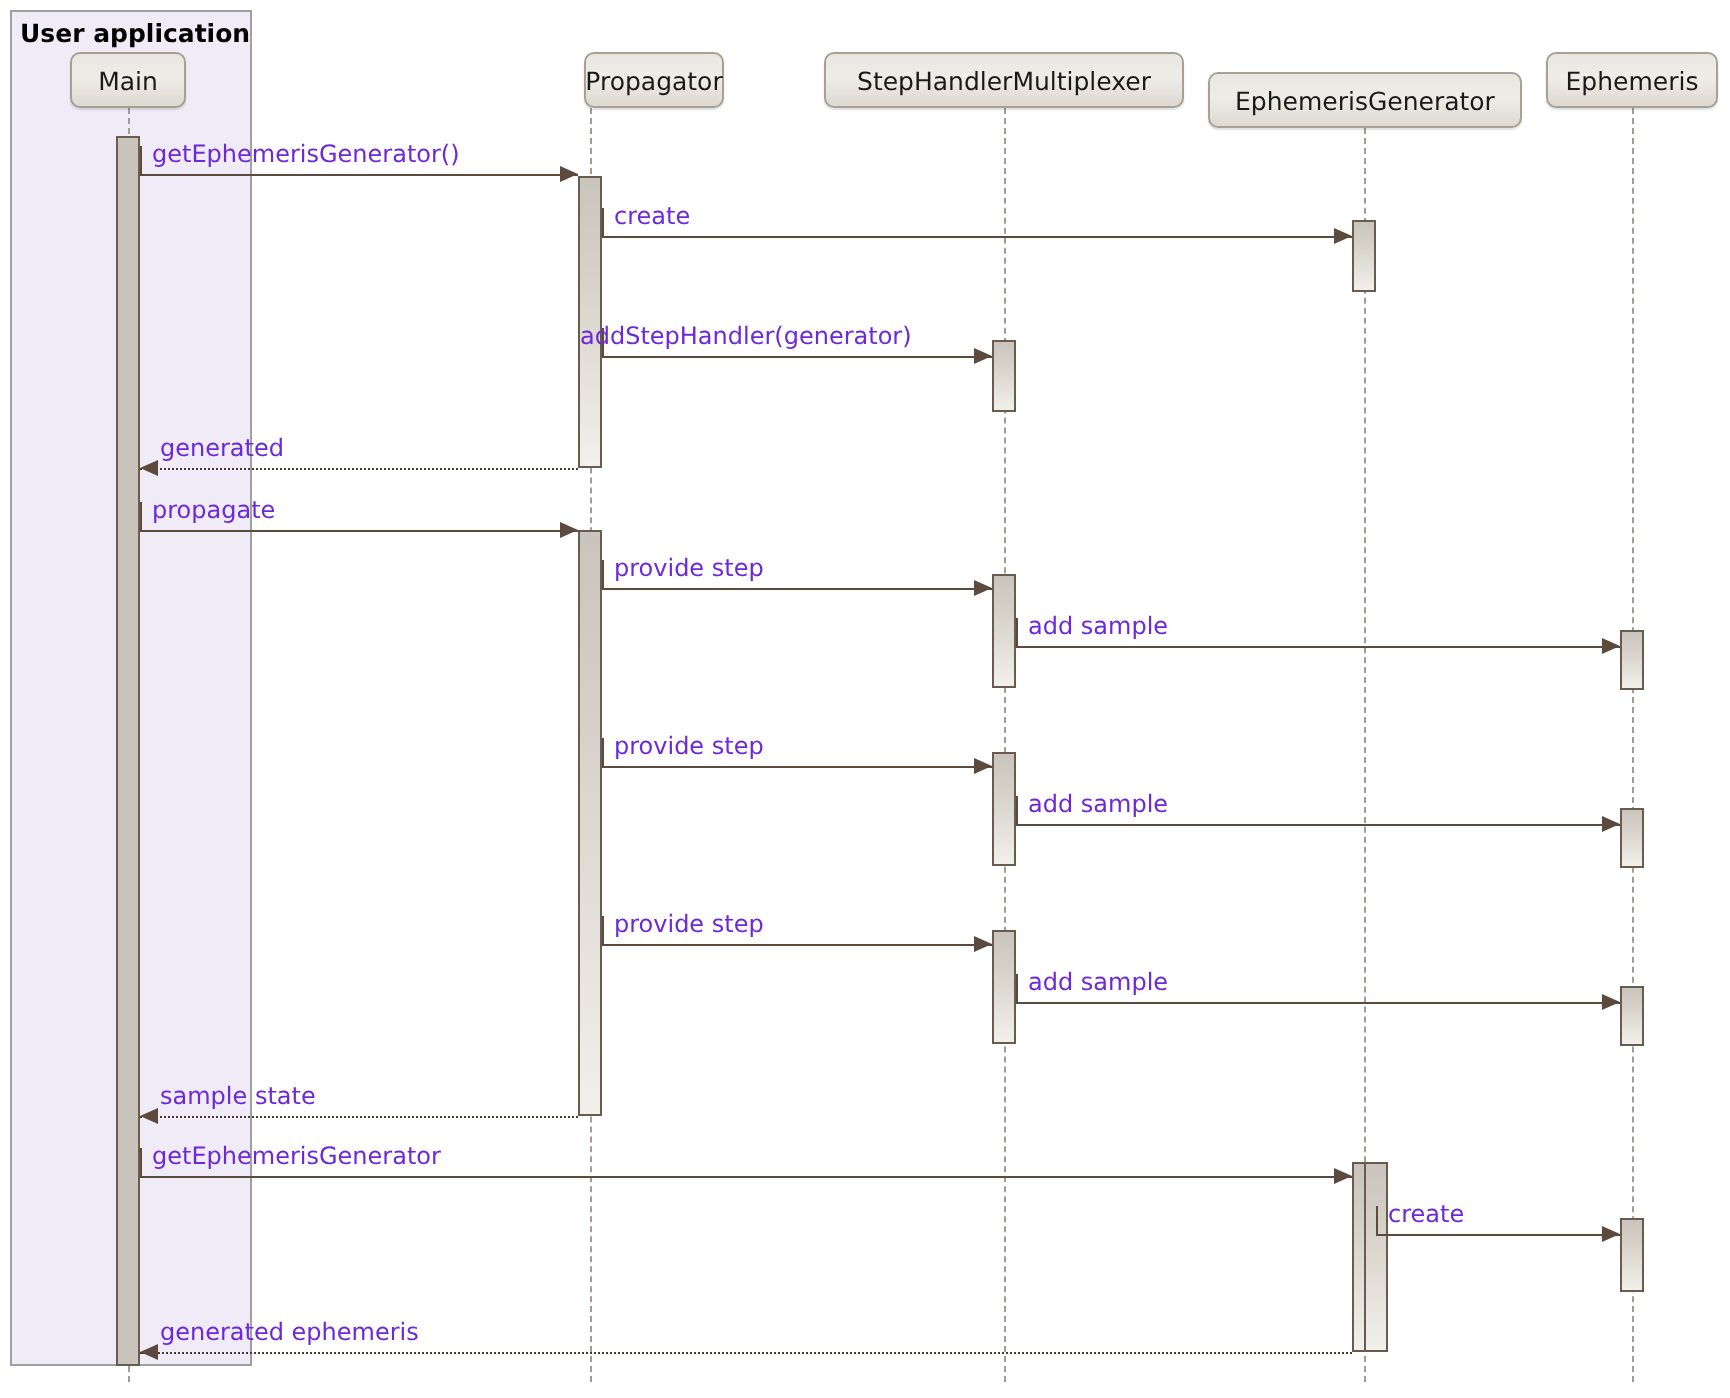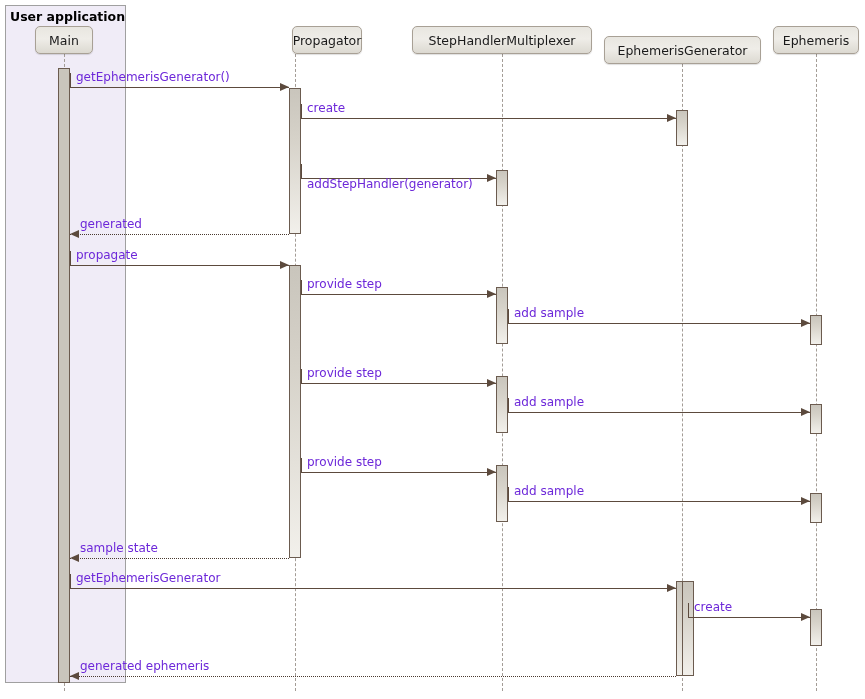--- a/index.html
+++ b/index.html
@@ -95,21 +95,21 @@
       <div class="msg-vert" style="left: 70px; top: 73px; height: 15px;"></div>
       <div class="arrow right" style="top: 83px; left: 280px;"></div>
       <div class="msg-label" style="top: 70px; left: 76px;">getEphemerisGenerator()</div>
       <div class="msg" style="left: 301px; top: 118px; width: 375px;"></div>
       <div class="msg-vert" style="left: 301px; top: 104px; height: 15px;"></div>
       <div class="arrow right" style="top: 114px; left: 667px;"></div>
       <div class="msg-label" style="top: 101px; left: 307px;">create</div>
       <div class="msg" style="left: 301px; top: 178px; width: 195px;"></div>
       <div class="msg-vert" style="left: 301px; top: 164px; height: 15px;"></div>
       <div class="arrow right" style="top: 174px; left: 487px;"></div>
-      <div class="msg-label" style="top: 161px; left: 307px; margin-top: 16px;">addStepHandler(generator)</div>
+      <div class="msg-label" style="top: 161px; left: 290px;">addStepHandler(generator)</div>
       <div class="msg ret" style="left: 70px; top: 234px; width: 219px;"></div>
       <div class="arrow left" style="top: 230px; left: 70px;"></div>
       <div class="msg-label" style="top: 217px; left: 80px;">generated</div>
       <div class="msg" style="left: 70px; top: 265px; width: 219px;"></div>
       <div class="msg-vert" style="left: 70px; top: 251px; height: 15px;"></div>
       <div class="arrow right" style="top: 261px; left: 280px;"></div>
       <div class="msg-label" style="top: 248px; left: 76px;">propagate</div>
       <div class="msg" style="left: 301px; top: 294px; width: 195px;"></div>
       <div class="msg-vert" style="left: 301px; top: 280px; height: 15px;"></div>
       <div class="arrow right" style="top: 290px; left: 487px;"></div>

